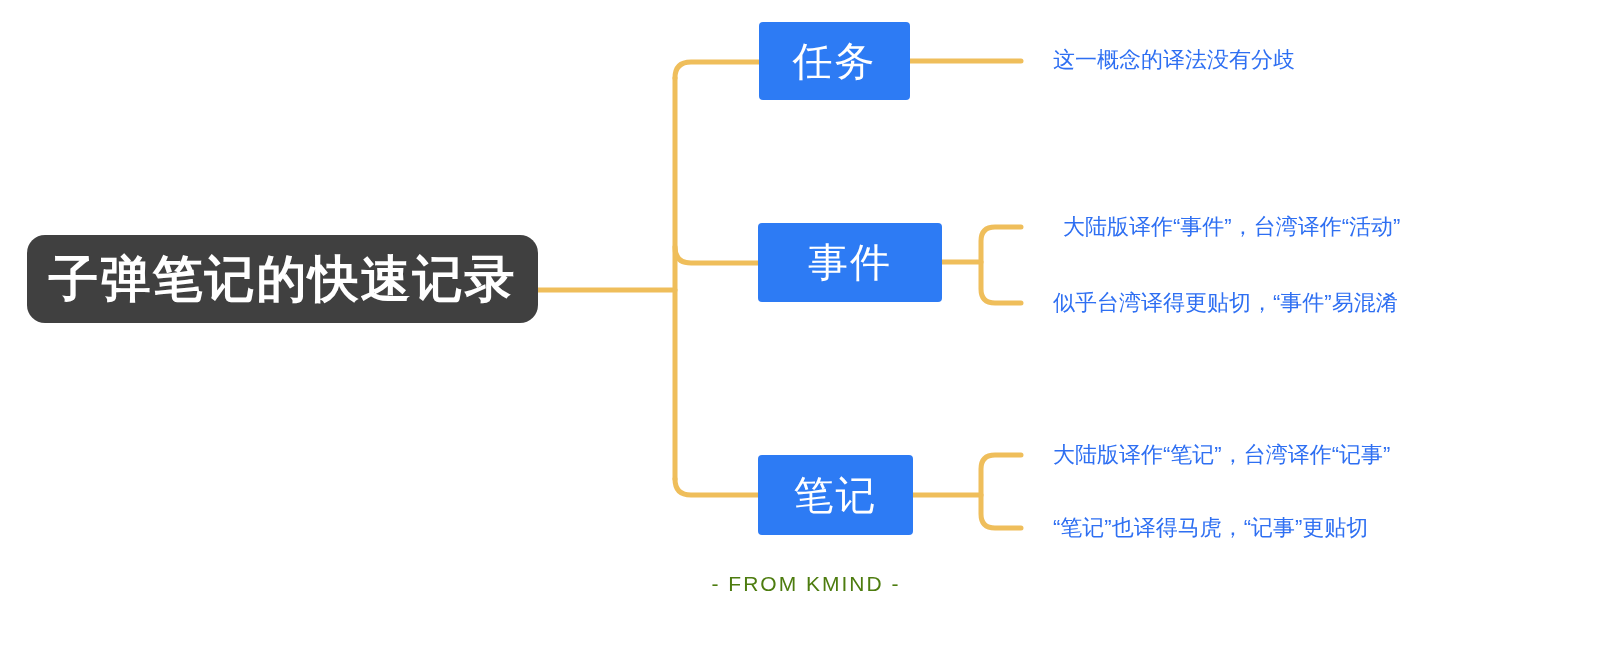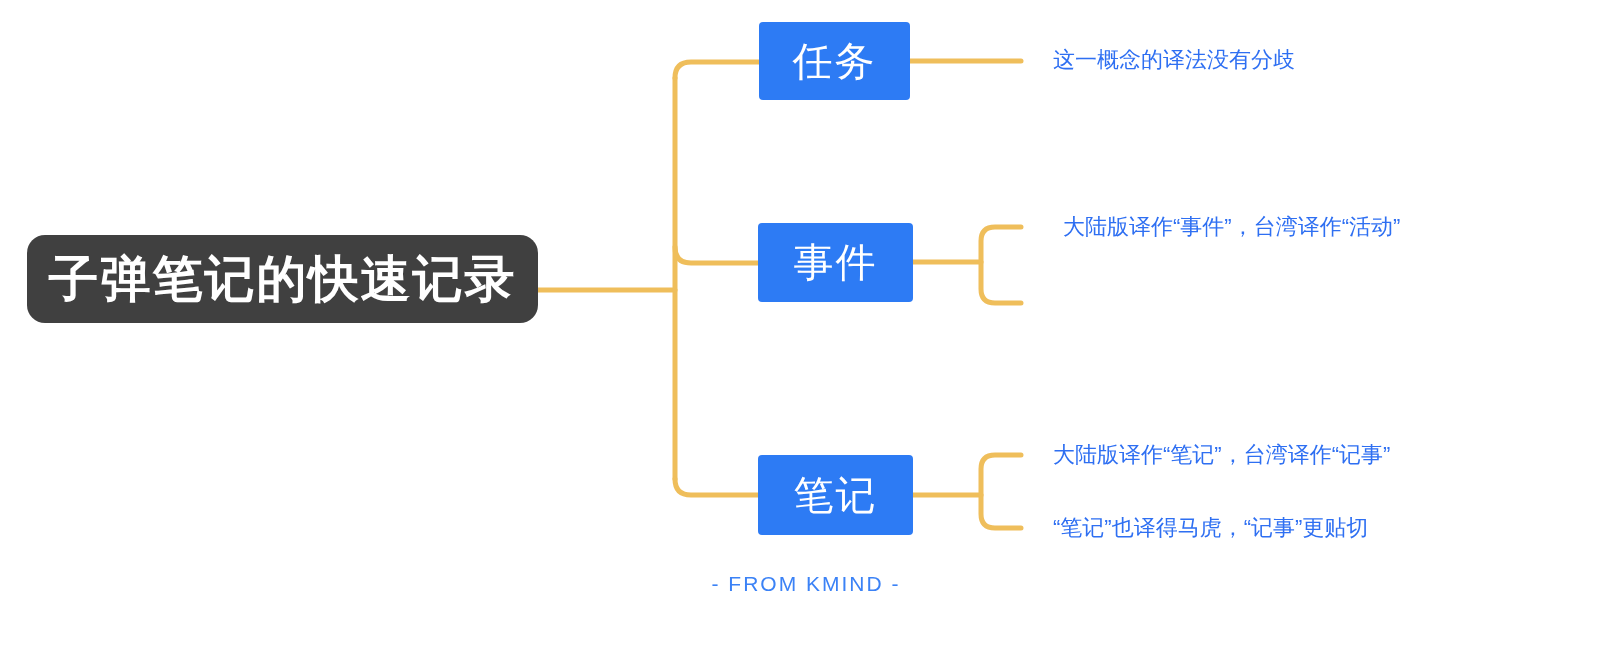--- a/index.html
+++ b/index.html
@@ -51,21 +51,21 @@
     letter-spacing: 2px;
   }
   .node-branch {
     background: #2D7BF4;
     border-radius: 4px;
     font-size: 40px;
     font-weight: 500;
     letter-spacing: 2px;
   }
   .node-branch.b-renwu   { left: 759px; top: 22px;  width: 151px; height: 78px; }
-  .node-branch.b-shijian { left: 758px; top: 223px; width: 155px; height: 79px; }
+  .node-branch.b-shijian { left: 758px; top: 223px; width: 184px; height: 79px; }
   .node-branch.b-biji    { left: 758px; top: 455px; width: 155px; height: 80px; text-align: center; }
   .leaf {
     position: absolute;
     left: 1053px;
     height: 38px;
     line-height: 38px;
     font-size: 22px;
     color: #2E6FF2;
     white-space: nowrap;
     cursor: pointer;
@@ -76,21 +76,21 @@
   .leaf.l4 { top: 436px; }
   .leaf.l5 { top: 509px; }
   .watermark {
     position: absolute;
     left: 0;
     top: 572px;
     width: 1612px;
     text-align: center;
     font-size: 21px;
     letter-spacing: 2px;
-    color: #3b82f6;
+    color: #4d7c0f;
   }
 </style>
 </head>
 <body>
 
 <div class="canvas">
 
   <svg class="connectors" viewBox="0 0 1612 648" xmlns="http://www.w3.org/2000/svg">
 
     <path d="M 538 290 H 675"></path>
@@ -117,20 +117,21 @@
   <div class="node node-branch b-renwu">任务</div>
 
   <div class="node node-branch b-shijian">事件</div>
 
   <div class="node node-branch b-biji">笔记</div>
 
   <div class="leaf l1">这一概念的译法没有分歧</div>
 
   <div class="leaf l2">大陆版译作“事件”，台湾译作“活动”</div>
 
+  <div class="leaf l3">似乎台湾译得更贴切，“事件”易混淆</div>
 
   <div class="leaf l4">大陆版译作“笔记”，台湾译作“记事”</div>
 
   <div class="leaf l5">“笔记”也译得马虎，“记事”更贴切</div>
 
   <div class="watermark">- FROM KMIND -</div>
 
 </div>
 
 </body></html>

